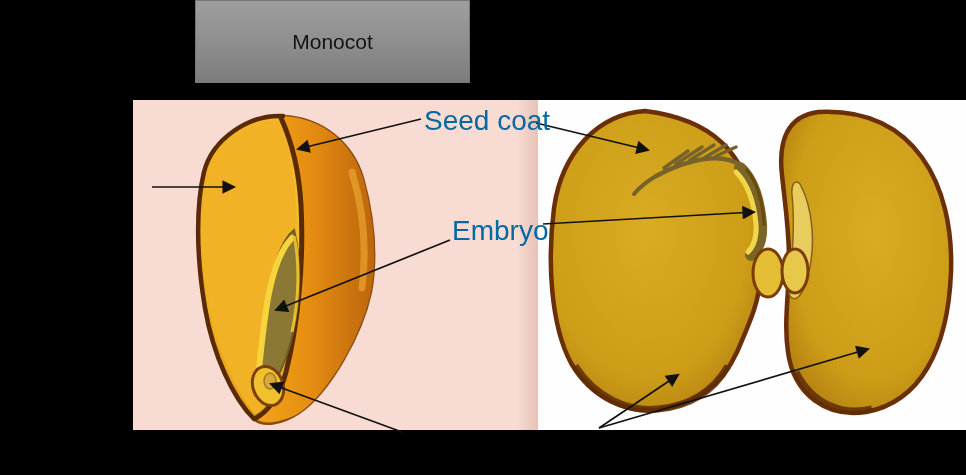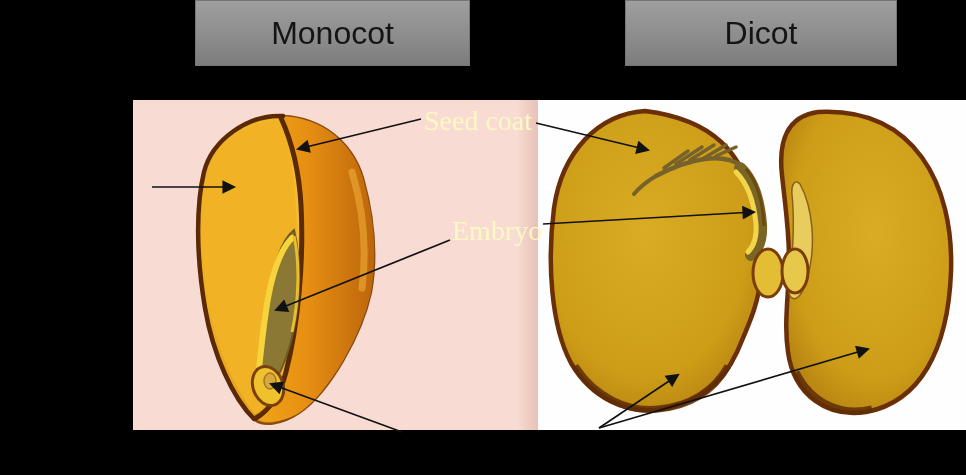--- a/index.html
+++ b/index.html
@@ -1,52 +1,49 @@
 <!DOCTYPE html>
 <html><head>
 <meta charset="utf-8">
 <style>
   html,body{margin:0;padding:0;background:#000;}
   .stage{
     position:relative;width:966px;height:475px;background:#000;overflow:hidden;
     font-family:"Liberation Sans", sans-serif;
   }
   .header-box{
-    position:absolute;top:0;height:66px;
+    position:absolute;top:0;height:83px;
     background:linear-gradient(180deg,#9e9e9e 0%,#8d8d8d 55%,#7c7c7c 100%);
     border:1px solid #767676;box-sizing:border-box;
     display:flex;align-items:center;justify-content:center;
-    color:#141414;font-size:32px;text-align:center;
+    color:#141414;font-size:21px;text-align:center;
   }
   .header-box.monocot{left:195px;width:275px;}
   .header-box.dicot{left:625px;width:272px;}
   .panel{position:absolute;top:100px;height:330px;z-index:2;}
   .panel.monocot{
     left:133px;width:405px;
     background:linear-gradient(90deg,#f8dbd2 0px,#f8dbd2 384px,#eccabf 398px,#e9c2b6 405px);
   }
   .panel.dicot{left:538px;width:428px;background:#fefefe;}
   .art{position:absolute;left:0;top:0;width:966px;height:475px;z-index:3;pointer-events:none;}
   .annot{
-    position:absolute;z-index:5;color:#fef9c3;font-size:28px;line-height:30px;white-space:nowrap;font-family:Liberation Serif, serif;
+    position:absolute;z-index:5;color:#0369a1;font-size:28px;line-height:30px;white-space:nowrap;
   }
   .annot.seed-coat{left:424px;top:106px;}
   .annot.embryo{left:452px;top:216px;}
   .annot.endosperm{left:150px;top:172px;transform:translateX(-100%);}
 </style>
 </head>
 <body>
 
 <div class="stage">
 
   <div class="header-box monocot">
     <span>Monocot</span>
-  </div>
-  <div class="header-box dicot">
-    <span>Dicot</span>
   </div>
 
   <div class="panel monocot"></div>
   <div class="panel dicot"></div>
 
   <svg class="art" viewBox="0 0 966 475">
     <defs>
       <radialGradient id="kernelFace" cx="45%" cy="35%" r="75%">
         <stop offset="0%" stop-color="#f6c235"></stop>
         <stop offset="60%" stop-color="#efb124"></stop>

